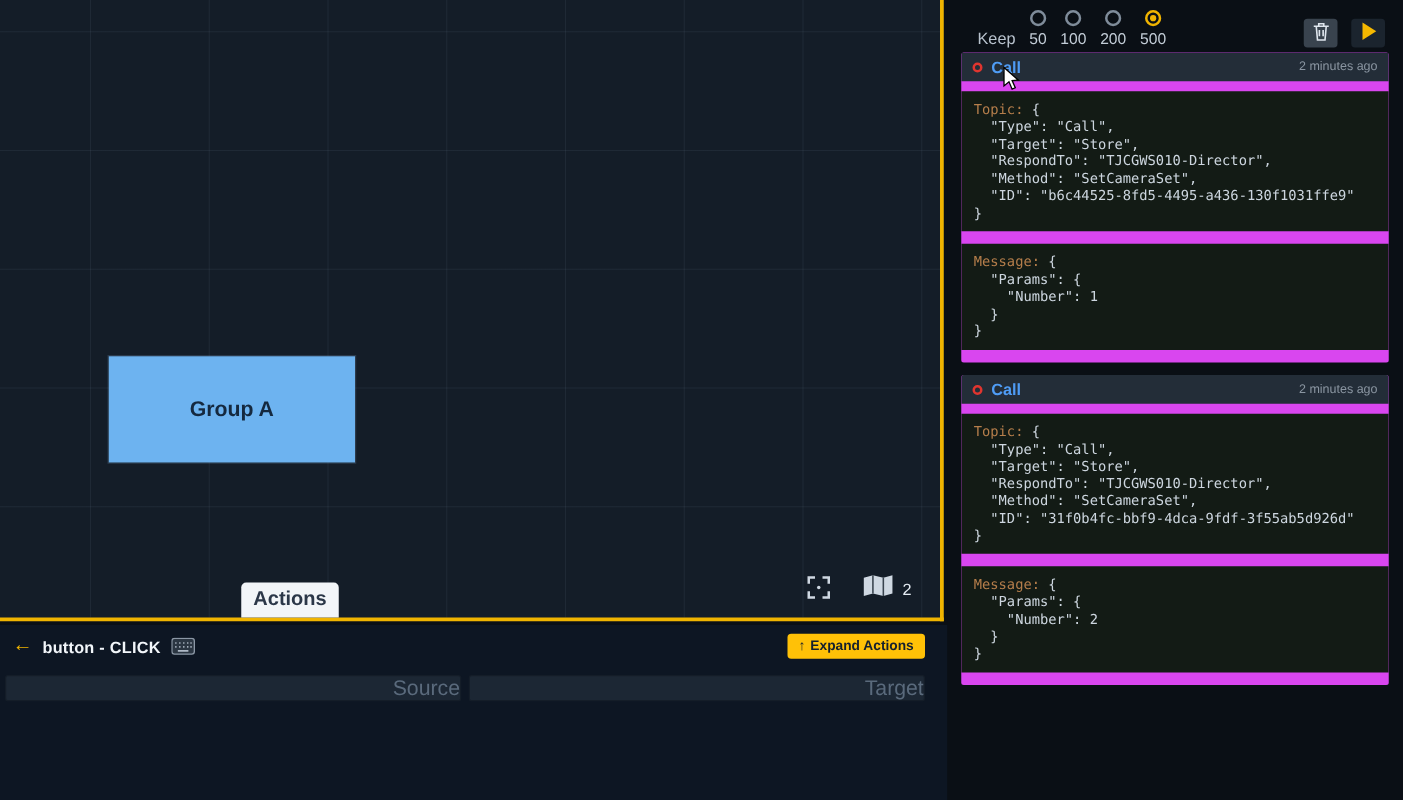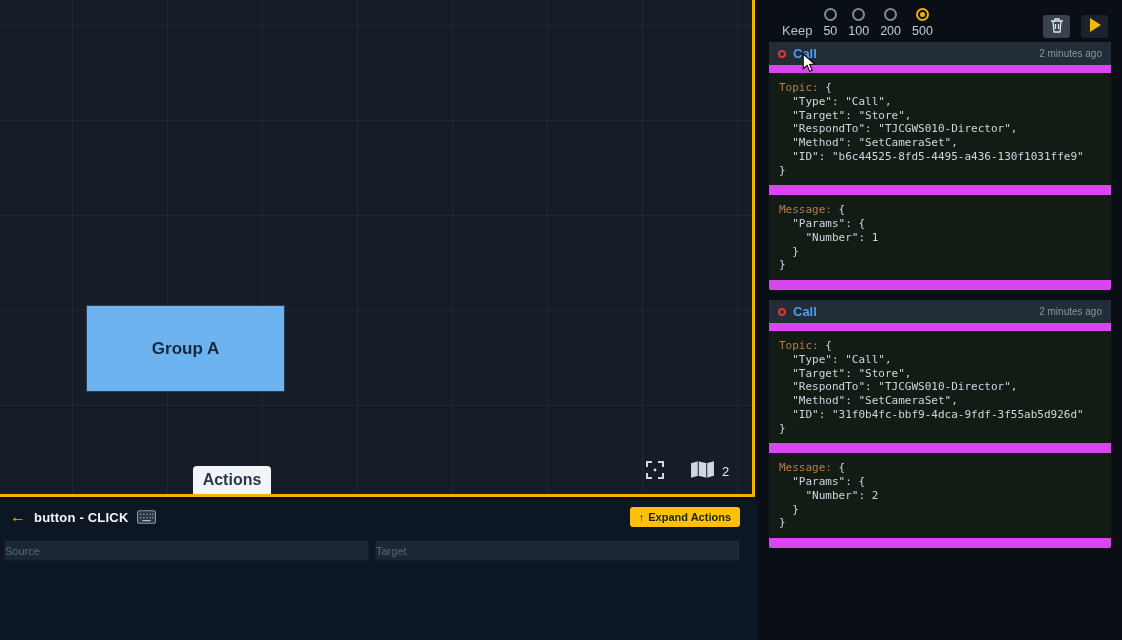--- a/index.html
+++ b/index.html
@@ -11,21 +11,21 @@
     position:absolute; left:0; top:0; width:755px; height:497px;
     background:#141d28;
     background-image:
       linear-gradient(to right,  rgba(170,200,230,0.07) 1px, transparent 1px),
       linear-gradient(to bottom, rgba(170,200,230,0.07) 1px, transparent 1px);
     background-size:95px 95px;
     background-position:72px 25px;
     border-right:3px solid #f0b400;
     border-bottom:3px solid #f0b400;
   }
-  .group-row { position:absolute; left:86px; top:305px; display:flex; border:1px solid rgba(130,165,205,0.22); }
+  .group-row { position:absolute; left:86px; top:284px; display:flex; border:1px solid rgba(130,165,205,0.22); }
   .group-a {
     width:197px; height:85px; background:#6db3f0; color:#15293f;
     font-weight:bold; font-size:17px; display:flex; align-items:center; justify-content:center;
   }
   .group-b {
     width:198px; height:85px; background:#1b2b3f; color:#4f9cf5;
     font-weight:bold; font-size:17px; display:flex; align-items:center; justify-content:center;
   }
   .icon-btn { position:absolute; background:transparent; border:none; cursor:pointer; display:flex; align-items:center; justify-content:center; }
   .fit-btn { left:641px; top:457px; width:28px; height:28px; }
@@ -45,21 +45,21 @@
   .kbd-icon { display:flex; align-items:center; }
   .expand-btn {
     position:absolute; right:18px; top:7px; background:#ffc107; color:#15202e;
     border:none; border-radius:3px; font-weight:bold; font-size:11px;
     padding:4px 9px; cursor:pointer; display:flex; align-items:center; gap:4px;
     font-family:"Liberation Sans", sans-serif;
   }
   .bp-inputs { position:absolute; left:4px; top:40px; width:736px; display:flex; gap:6px; }
   .bp-input {
     flex:1; height:21px; background:#1c2734; border:1px solid #141d28; border-radius:2px;
-    color:#d946ef; font-size:11px; text-align:left; outline:none;
+    color:#d946ef; font-size:17px; text-align:right; outline:none;
     font-family:"Liberation Sans", sans-serif;
   }
   .bp-input::placeholder { color:#5a6a7c; }
 
   
   .log-panel { position:absolute; left:758px; top:0; width:364px; height:640px; background:#0a0f15; }
   .log-topbar { height:38px; display:flex; align-items:flex-end; padding:0 12px 0 24px; gap:11px; }
   .keep-label { color:#b8c2cd; font-size:13px; }
   .radio { display:flex; align-items:center; gap:3px; cursor:pointer;flex-direction:column; }
   .radio .circle { width:13px; height:13px; border:2px solid #7f8c9a; border-radius:50%; position:relative; display:inline-block; }

